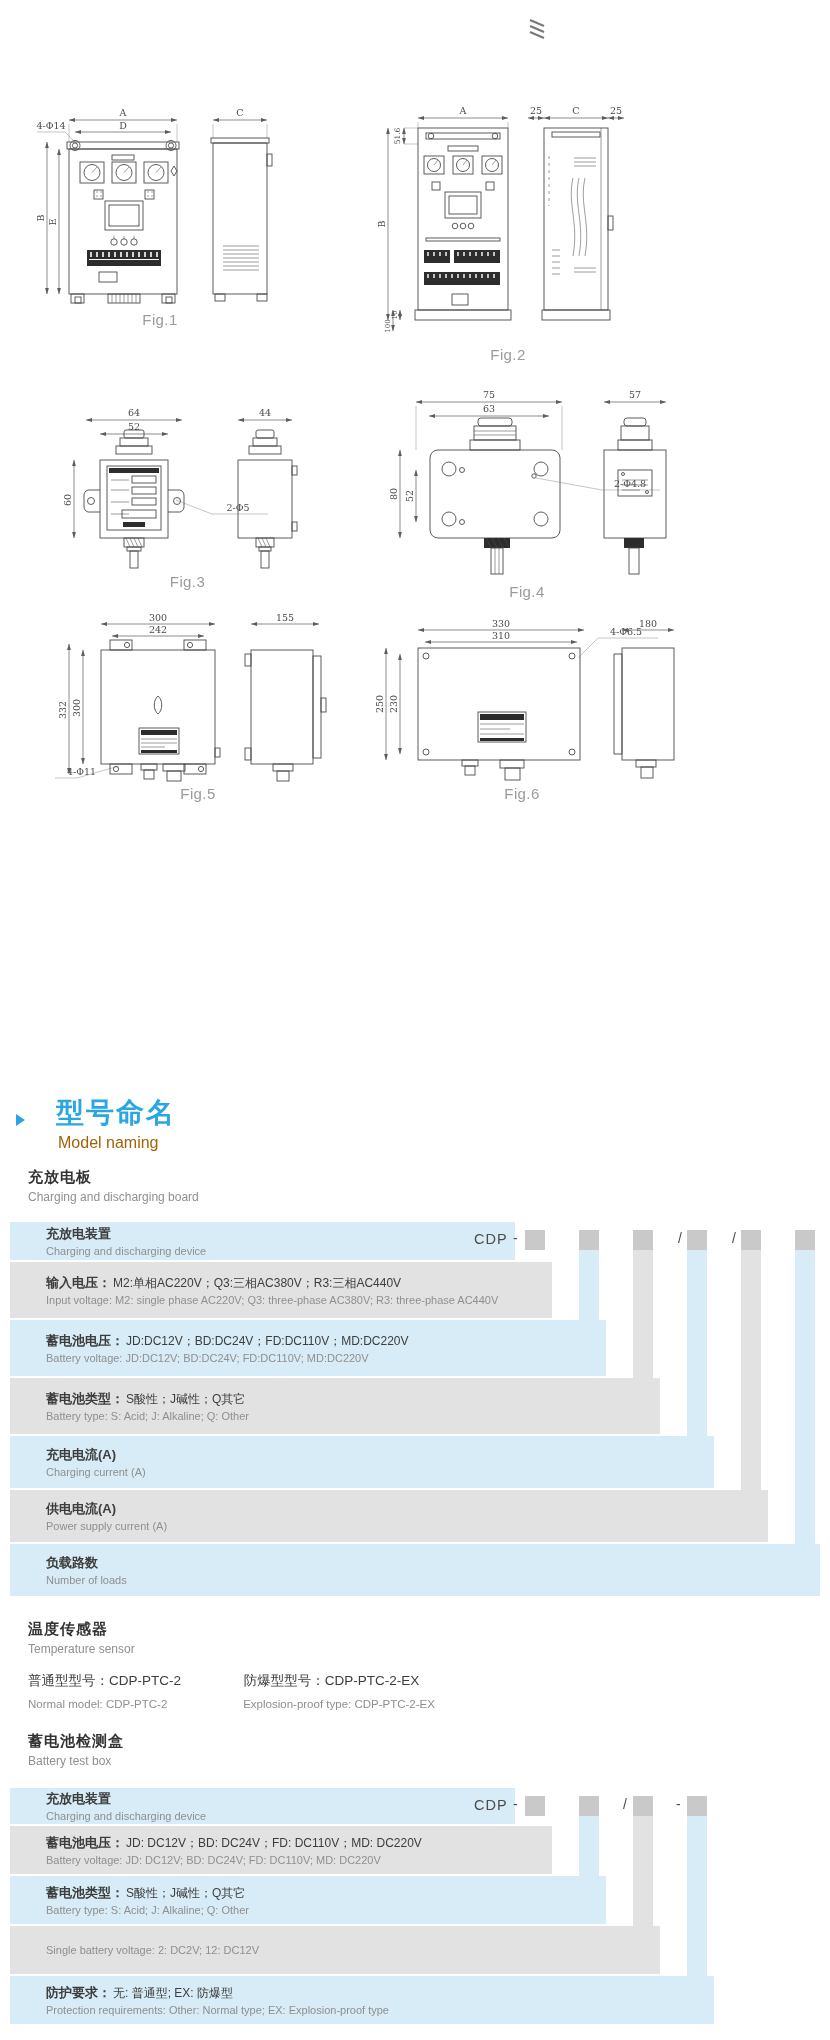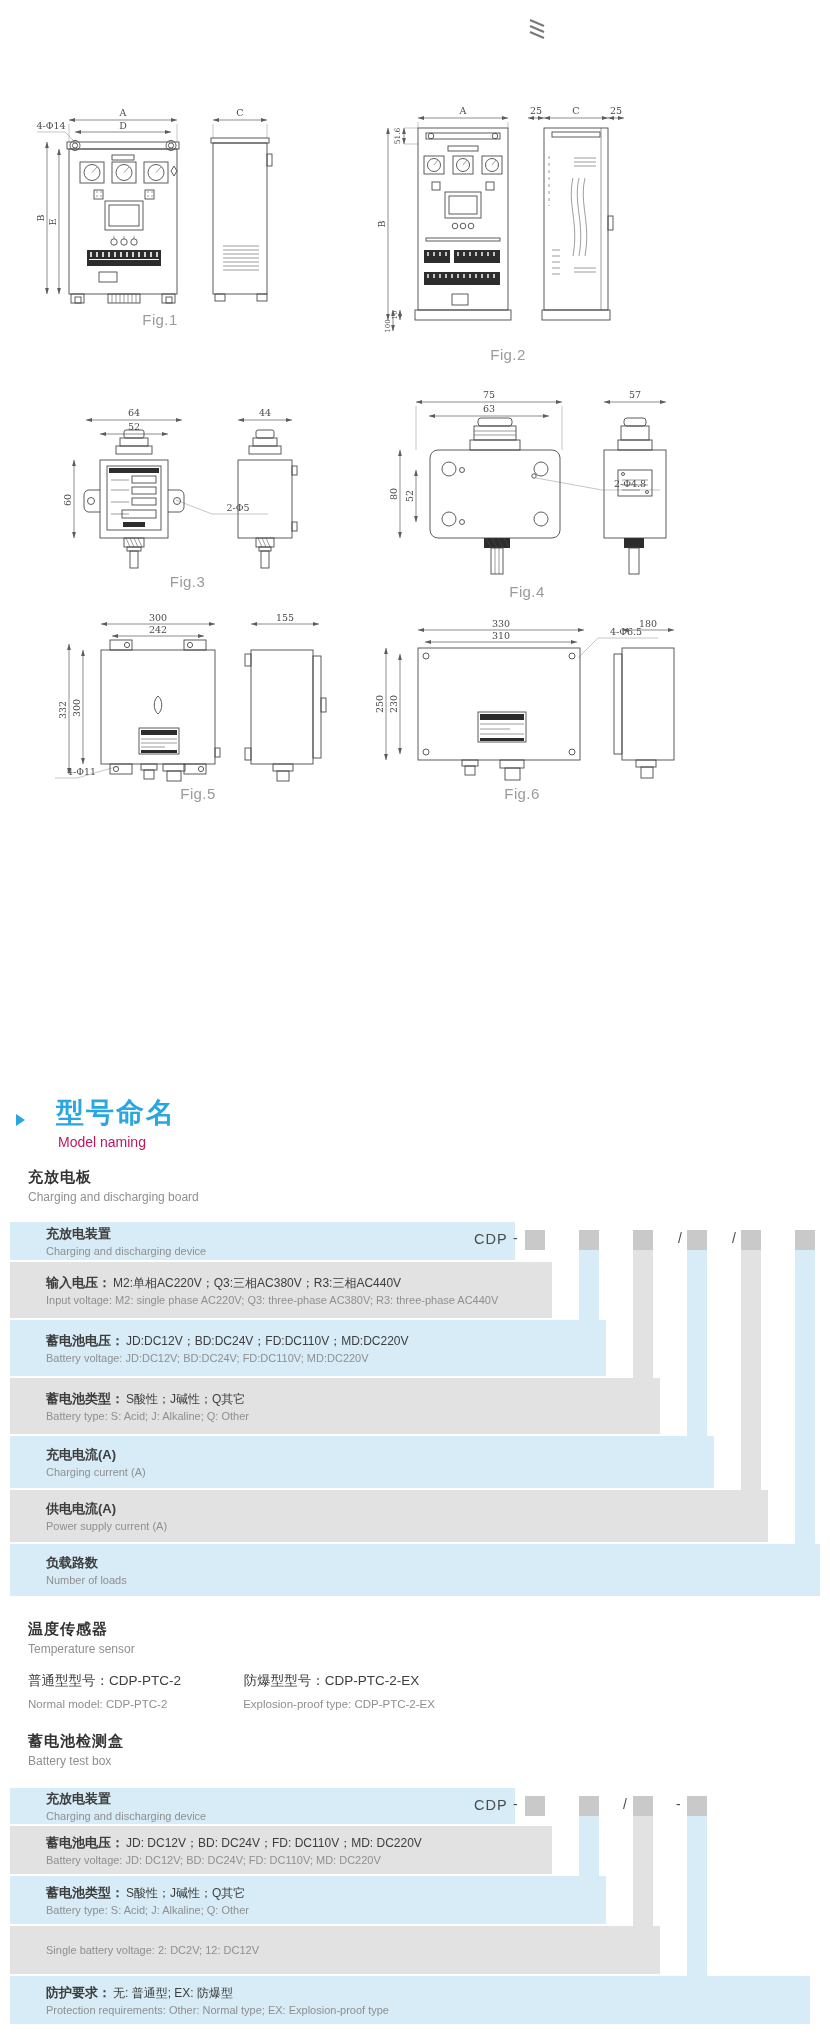--- a/index.html
+++ b/index.html
@@ -11,21 +11,21 @@
   
   .s{stroke:#4b4b4b;stroke-width:.9;fill:none;}
   .thin{stroke:#4b4b4b;stroke-width:.55;fill:none;}
   .wit{stroke:#8d8d8d;stroke-width:.5;fill:none;}
   .dk{fill:#2d2d2d;stroke:none;}
   .dim{stroke:#5c5c5c;stroke-width:.7;fill:none;}
   text.dt{font-size:9.5px;fill:#4a4a4a;text-anchor:middle;font-family:"DejaVu Serif","Liberation Serif",serif;}
   
   .tri{position:absolute;left:16px;top:1114px;width:0;height:0;border-left:9px solid #2aa7e0;border-top:6px solid transparent;border-bottom:6px solid transparent;}
   .h-zh{position:absolute;left:56px;top:1094px;font-size:28px;font-weight:bold;color:#2aa7e0;letter-spacing:2px;}
-  .h-en{position:absolute;left:58px;top:1134px;font-size:14px;color:#be185d;}
+  .h-en{position:absolute;left:58px;top:1134px;font-size:16px;color:#a16207;}
   .blk{position:absolute;left:28px;}
   .blk .zh{font-size:15px;font-weight:bold;color:#333;letter-spacing:1px;}
   .blk .en{font-size:12px;color:#8f8f8f;margin-top:3px;}
   .ladder{position:absolute;left:10px;width:812px;}
   .row{position:absolute;left:0;display:flex;flex-direction:column;justify-content:center;gap:2px;padding-left:36px;box-sizing:border-box;}
   .row.blue{background:#d7ecf6;}
   .row.gray{background:#e2e2e2;}
   .row .zh{font-size:13px;color:#3d3d3d;}
   .row .zh b{font-weight:600;margin-right:2px;}
   .row .zh .rest{font-size:12px;}
@@ -475,21 +475,21 @@
       <span class="zh"><b>蓄电池电压：</b><span class="rest">JD: DC12V；BD: DC24V；FD: DC110V；MD: DC220V</span></span>
       <span class="en">Battery voltage: JD: DC12V; BD: DC24V; FD: DC110V; MD: DC220V</span>
     </div>
     <div class="row blue" style="top:88px;height:48px;width:596px">
       <span class="zh"><b>蓄电池类型：</b><span class="rest">S酸性；J碱性；Q其它</span></span>
       <span class="en">Battery type: S: Acid; J: Alkaline; Q: Other</span>
     </div>
     <div class="row gray" style="top:138px;height:48px;width:650px">
       <span class="en">Single battery voltage:  2: DC2V; 12: DC12V</span>
     </div>
-    <div class="row blue" style="top:188px;height:48px;width:800px">
+    <div class="row blue" style="top:188px;height:48px;width:704px">
       <span class="zh"><b>防护要求：</b><span class="rest">无: 普通型; EX: 防爆型</span></span>
       <span class="en">Protection requirements:  Other: Normal type; EX: Explosion-proof type</span>
     </div>
 
     <span class="code-prefix">CDP</span>
     <span class="pfx" style="left:503px">-</span>
     <span class="sq" style="left:515px"></span>
     <span class="sq" style="left:569px"></span>
     <span class="pfx" style="left:613px">/</span>
     <span class="sq" style="left:623px"></span>

